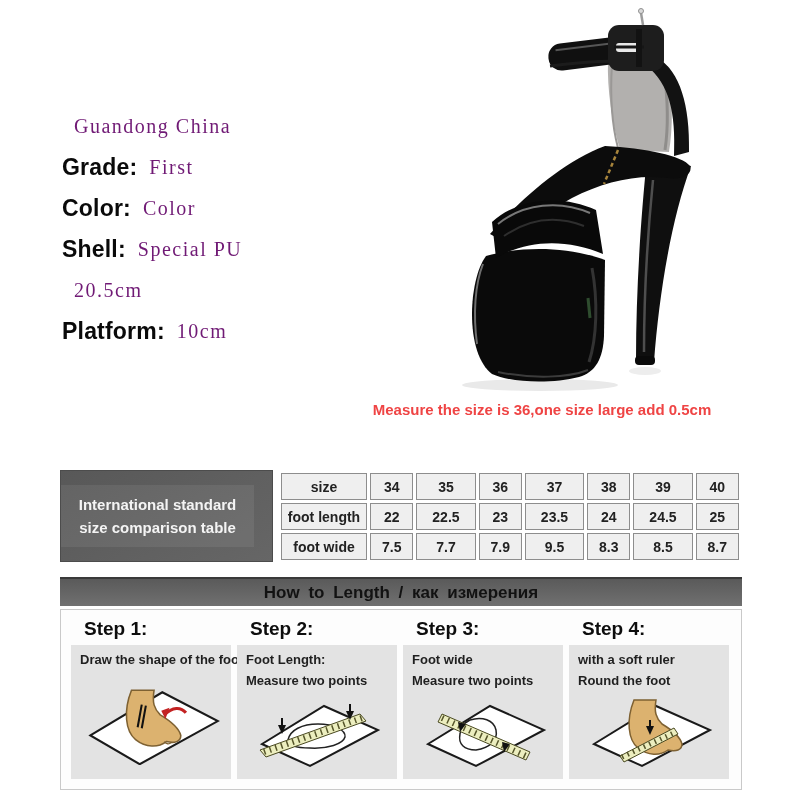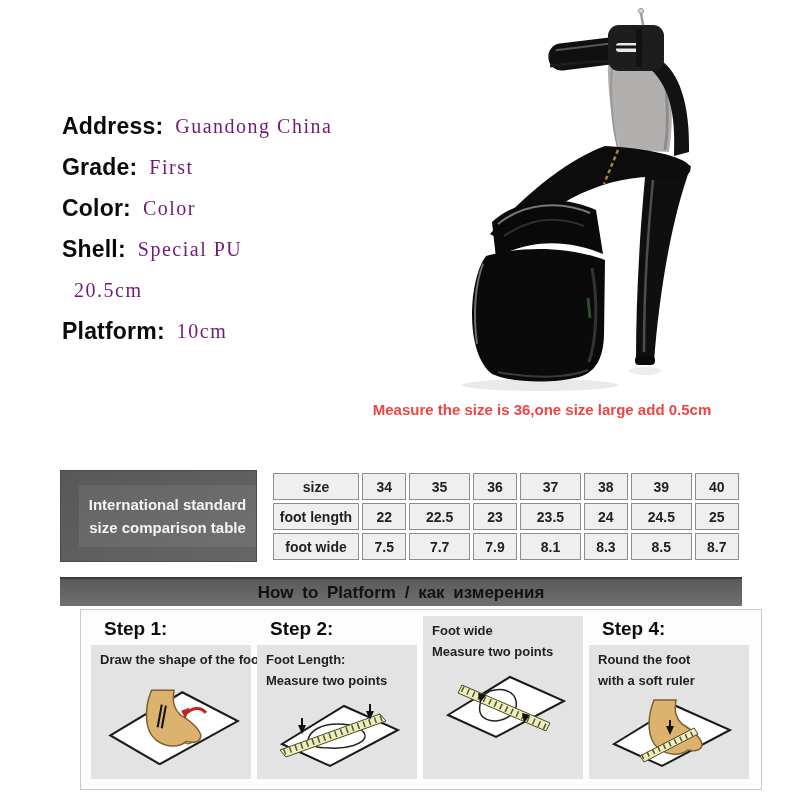--- a/index.html
+++ b/index.html
@@ -15,57 +15,56 @@
 
   
   .shoe-wrap{position:absolute;left:440px;top:0;width:310px;height:400px;}
 
   
   .measure-note{position:absolute;left:372px;top:401px;width:340px;text-align:center;
                 font-size:15px;font-weight:600;color:#ef4444;}
 
   
   .size-section{position:absolute;left:60px;top:470px;width:682px;height:92px;display:flex;}
-  .size-label-box{width:197px;height:92px;background:linear-gradient(150deg,#585858,#666666);
+  .size-label-box{width:213px;height:92px;background:linear-gradient(150deg,#585858,#666666);
                   border:1px solid #4c4c4c;box-sizing:border-box;display:flex;
-                  align-items:center;justify-content:flex-end;}
+                  align-items:center;justify-content:flex-start;}
   .size-label-inner{background:rgba(255,255,255,0.07);padding:8px 6px;width:calc(100% - 18px);
                     box-sizing:border-box;text-align:center;color:#f4f4f4;font-size:15px;
                     font-weight:600;line-height:1.55;}
-  table.size-table{flex:1;border-collapse:separate;border-spacing:3px;margin-left:13px;
+  table.size-table{flex:1;border-collapse:separate;border-spacing:3px;margin-left:5px;
                    table-layout:fixed;}
   table.size-table td{background:#efefef;border:1px solid #8d8d8d;text-align:center;
                       font-size:14px;font-weight:600;color:#222;height:25px;padding:0;}
   td.size-big{font-size:26px;font-weight:600;background:#f6f6f6;line-height:1;}
   col.c-head{width:86px;}
 
   
   .howto-bar{position:absolute;left:60px;top:577px;width:682px;height:29px;
              background:linear-gradient(#5a5a5a,#707070);border-top:2px solid #3a3a3a;
              box-sizing:border-box;display:flex;align-items:center;justify-content:center;
              font-size:17px;font-weight:600;color:#121212;word-spacing:4px;}
 
   .steps-box{position:absolute;left:60px;top:609px;width:682px;height:181px;
              border:1px solid #c9c9c9;background:#fdfdfd;box-sizing:border-box;
-             display:flex;gap:6px;padding:6px 10px 10px 10px;margin-left:20px;}
+             display:flex;gap:6px;padding:6px 10px 10px 10px;}
   .step{width:160px;display:flex;flex-direction:column;}
   .step-title{font-size:19px;font-weight:bold;color:#0d0d0d;margin:2px 0 5px 13px;}
   .step-panel{background:#e3e3e3;flex:1;padding-top:5px;}
   .step-desc{font-size:13px;font-weight:600;color:#1f1f1f;margin:0 4px 0 9px;line-height:1.6;
              white-space:nowrap;}
   .step-illus{display:block;margin:2px auto 0 auto;}
 </style>
 </head>
 <body>
 
 <div class="canvas">
 
   <div class="attrs">
     <div class="attr-row">
-      <span class="attr-label">Address:</span>
       <span class="attr-value">Guandong China</span>
     </div>
     <div class="attr-row">
       <span class="attr-label">Grade:</span>
       <span class="attr-value">First</span>
     </div>
     <div class="attr-row">
       <span class="attr-label">Color:</span>
       <span class="attr-value">Color</span>
     </div>
@@ -166,30 +165,30 @@
           <td>23.5</td>
           <td>24</td>
           <td>24.5</td>
           <td>25</td>
         </tr>
         <tr>
           <td>foot wide</td>
           <td>7.5</td>
           <td>7.7</td>
           <td>7.9</td>
-          <td>8.1</td>
+          <td>9.5</td>
           <td>8.3</td>
           <td>8.5</td>
           <td>8.7</td>
         </tr>
       </tbody>
     </table>
   </div>
 
-  <div class="howto-bar">How to Platform / как измерения</div>
+  <div class="howto-bar">How to Length / как измерения</div>
 
   <div class="steps-box">
 
     <div class="step">
       <div class="step-title">Step 1:</div>
       <div class="step-panel">
         <div class="step-desc">Draw the shape of the foot</div>
         <div class="step-desc"></div>
         <svg class="step-illus" width="150" height="92" viewBox="0 0 146 88" xmlns="http://www.w3.org/2000/svg">
           <polygon points="14,60 84,18 138,46 62,88" fill="#ffffff" stroke="#1a1a1a" stroke-width="2"></polygon>
@@ -213,39 +212,40 @@
           <polygon points="16,56 116,20 122,27 22,63" fill="#eceebf" stroke="#4a4a22" stroke-width="1"></polygon>
           <path d="M 20 58 L 118 24" stroke="#55552a" stroke-width="6" stroke-dasharray="1.5 4.5" fill="none"></path>
           <path d="M 38 24 L 38 31 M 106 10 L 106 17" stroke="#111111" stroke-width="2"></path>
           <polygon points="34,31 42,31 38,40" fill="#111111"></polygon>
           <polygon points="102,17 110,17 106,26" fill="#111111"></polygon>
         </svg>
       </div>
     </div>
 
     <div class="step">
+      <div class="step-title">Step 3:</div>
       <div class="step-panel">
         <div class="step-desc">Foot wide</div>
         <div class="step-desc">Measure two points</div>
         <svg class="step-illus" width="150" height="74" viewBox="0 0 146 74" xmlns="http://www.w3.org/2000/svg">
           <polygon points="18,50 80,12 134,36 66,72" fill="#ffffff" stroke="#1a1a1a" stroke-width="2"></polygon>
           <path d="M 60 26 C 72 22 84 26 86 36 C 88 46 80 54 66 56 C 54 56 48 50 50 40 C 51 34 52 30 60 26 Z" stroke="#222222" stroke-width="1.5" fill="none"></path>
           <polygon points="32,20 120,58 116,66 28,28" fill="#eceebf" stroke="#4a4a22" stroke-width="1"></polygon>
           <path d="M 32 24 L 116 62" stroke="#55552a" stroke-width="6" stroke-dasharray="1.5 4.5" fill="none"></path>
           <polygon points="48,28 56,30 50,38" fill="#111111"></polygon>
           <polygon points="92,48 100,50 94,58" fill="#111111"></polygon>
         </svg>
       </div>
     </div>
 
     <div class="step">
       <div class="step-title">Step 4:</div>
       <div class="step-panel">
+        <div class="step-desc">with a soft ruler</div>
         <div class="step-desc">Round the foot</div>
-        <div class="step-desc">with a soft ruler</div>
         <svg class="step-illus" width="150" height="74" viewBox="0 0 146 74" xmlns="http://www.w3.org/2000/svg">
           <polygon points="18,50 80,12 134,36 66,72" fill="#ffffff" stroke="#1a1a1a" stroke-width="2"></polygon>
           <path d="M 58 6 L 80 6 C 78 18 80 24 86 30 C 96 36 104 42 106 50 C 106 56 100 58 92 56 C 84 62 72 62 62 54 C 52 46 50 26 58 6 Z" fill="#dcb26f" stroke="#7e6132" stroke-width="1.5"></path>
           <polygon points="44,62 98,34 102,40 48,68" fill="#eceebf" stroke="#4a4a22" stroke-width="1"></polygon>
           <path d="M 46 63 L 100 38" stroke="#55552a" stroke-width="5" stroke-dasharray="1.5 4.5" fill="none"></path>
           <path d="M 74 26 L 74 32" stroke="#111111" stroke-width="2"></path>
           <polygon points="70,32 78,32 74,41" fill="#111111"></polygon>
         </svg>
       </div>
     </div>

